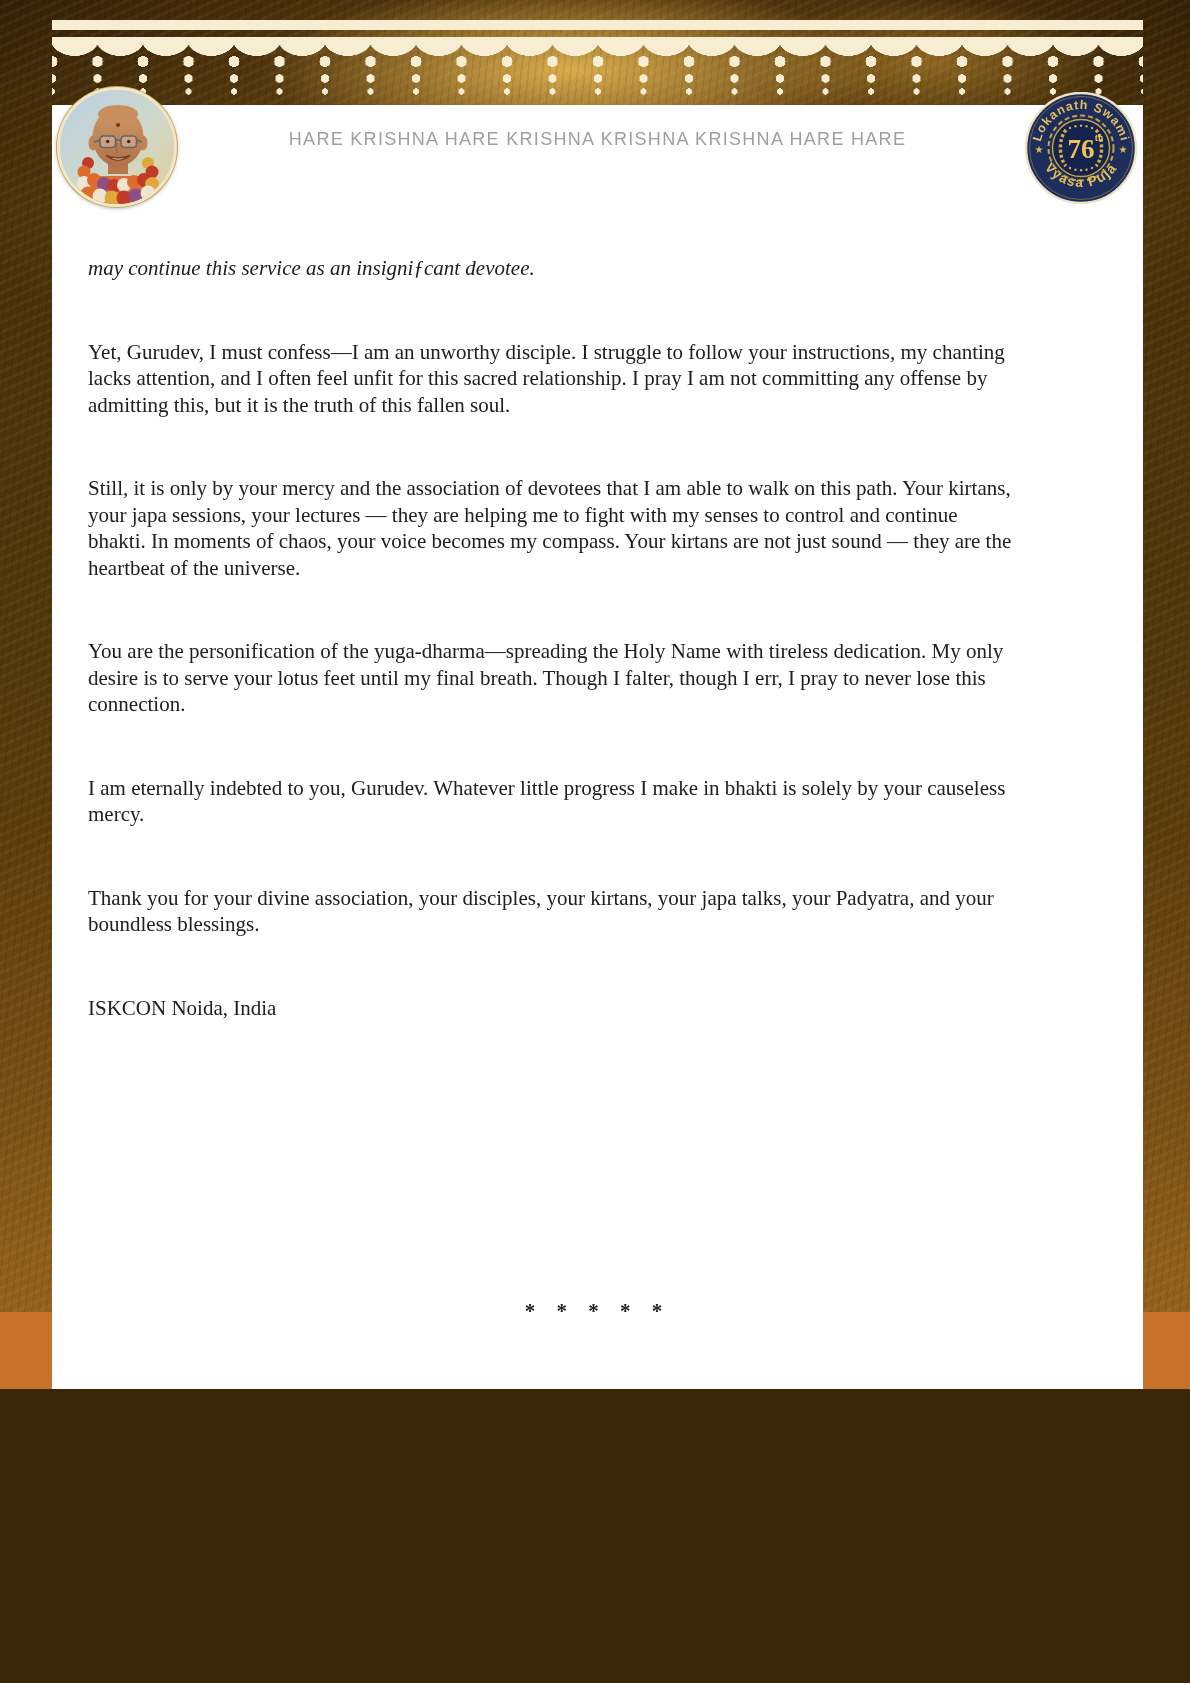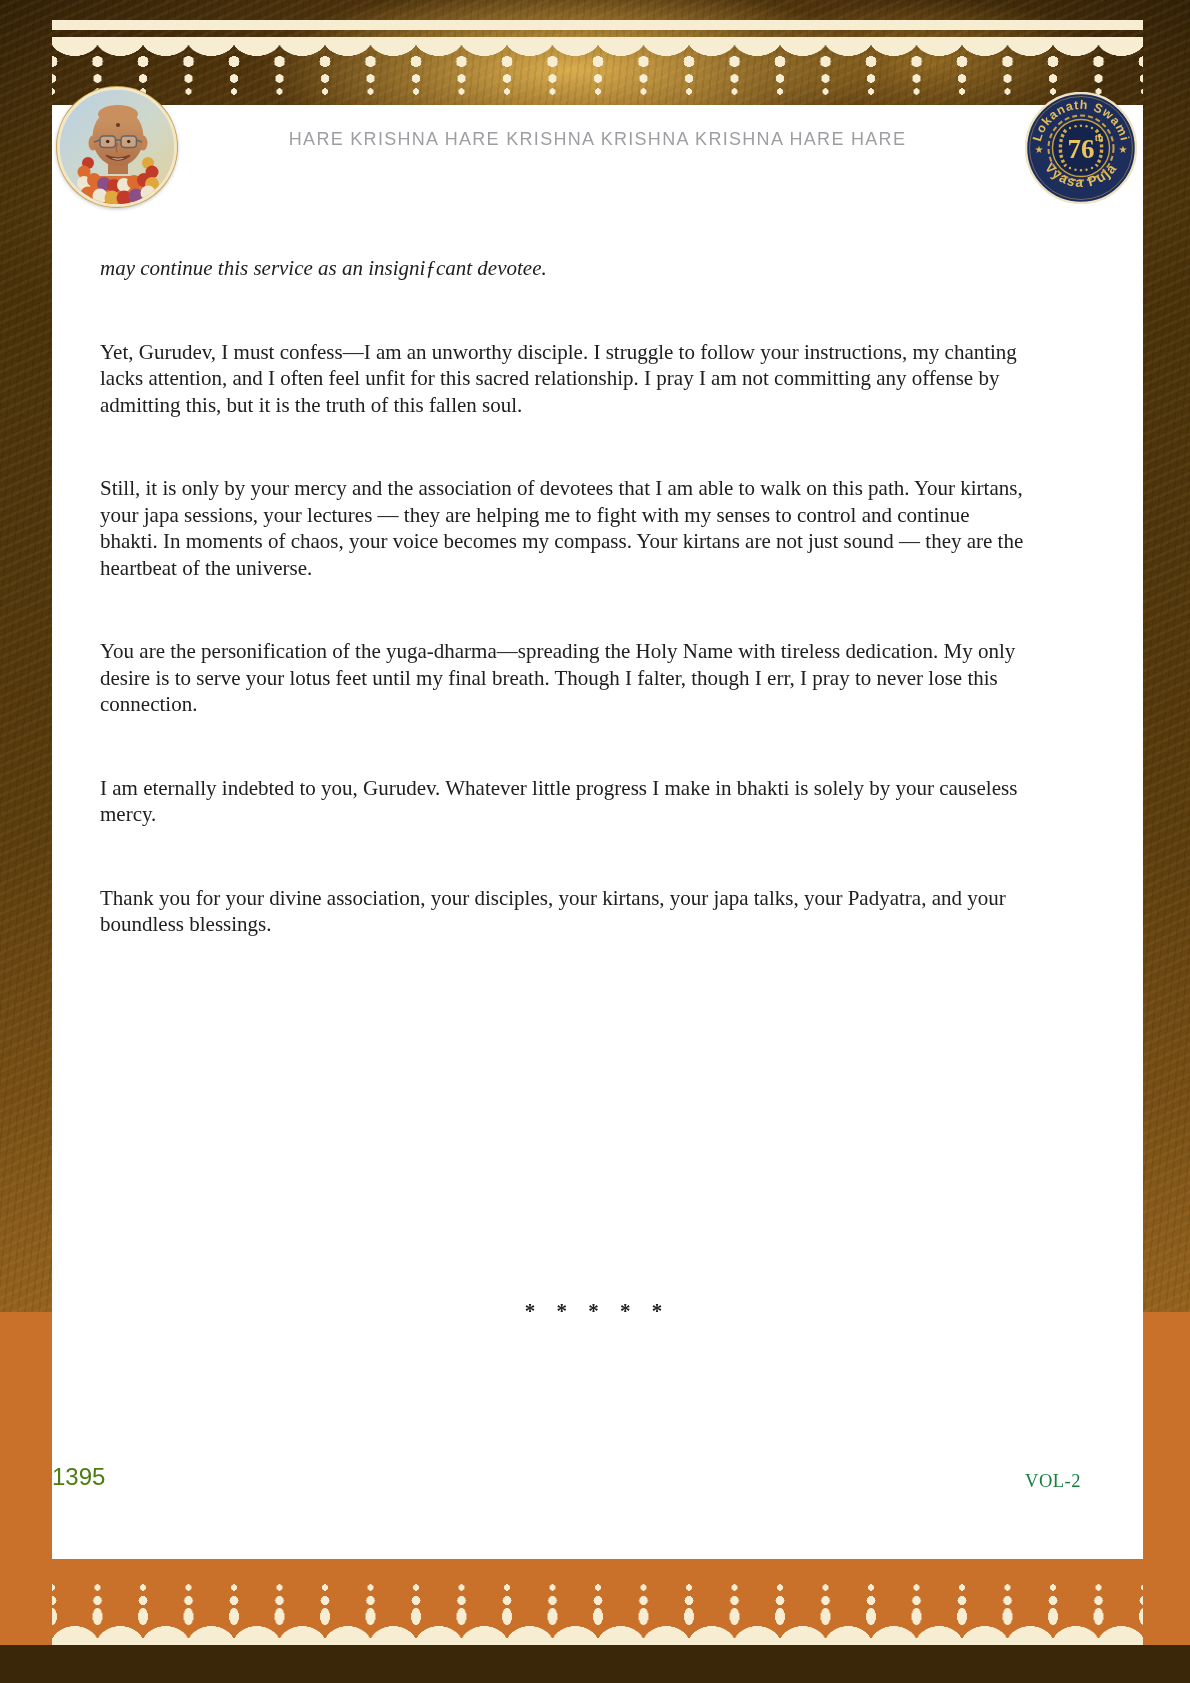--- a/index.html
+++ b/index.html
@@ -1,16 +1,16 @@
 <!DOCTYPE html>
 <html><head>
 <meta charset="utf-8">
 <style>
   html,body{margin:0;padding:0;background:#3a2608;}
-  .canvas{position:relative;width:1190px;height:1645px;overflow:hidden;
+  .canvas{position:relative;width:1190px;height:1389px;overflow:hidden;
           font-family:"Liberation Serif", serif;}
 
   
   .bg-texture{position:absolute;left:0;top:0;width:1190px;height:1312px;
     background:
       radial-gradient(ellipse 430px 120px at 48% 70px, rgba(224,178,80,.95), rgba(224,178,80,0) 72%),
       radial-gradient(ellipse 260px 90px at 78% 62px, rgba(196,146,52,.55), rgba(196,146,52,0) 70%),
       radial-gradient(ellipse 900px 420px at 50% 8%, rgba(150,100,30,.55), rgba(150,100,30,0) 78%),
       radial-gradient(ellipse 1500px 860px at 50% 112%, rgba(168,110,38,.65), rgba(168,110,38,0) 82%),
       linear-gradient(180deg,#2c1c05 0%,#46300a 16%,#53380c 52%,#6b4711 84%,#8a5c1a 100%);}
@@ -46,21 +46,21 @@
   .page{position:absolute;left:52px;top:105px;width:1091px;height:1454px;background:#ffffff;}
 
   .mantra{position:absolute;left:0;width:100%;text-align:center;
     font-family:"Liberation Sans", sans-serif;color:#9d9ea1;font-size:18px;
     letter-spacing:1.3px;}
   .mantra-1{top:24px;}
   .mantra-2{top:72px;}
 
   
   .letter{position:absolute;left:36px;top:150px;width:930px;
-    font-size:21px;line-height:26.5px;color:#202020;margin-left:12px;}
+    font-size:21px;line-height:26.5px;color:#202020;}
   .letter p{margin:0 0 57px 0;}
   .letter p.opening{font-style:italic;}
   .sig div{line-height:26.5px;}
 
   .separator{position:absolute;left:0;top:1194px;width:100%;text-align:center;
     font-size:21px;font-weight:bold;letter-spacing:8px;color:#1e1e1e;}
 
   .page-number{position:absolute;left:0;top:1358px;width:100%;
     font-family:"Liberation Sans", sans-serif;font-size:24px;color:#4d7c0f;}
   .volume{position:absolute;right:62px;top:1366px;font-size:18.5px;color:#15803d;letter-spacing:.5px;}
@@ -90,20 +90,21 @@
     <div class="mantra mantra-1">HARE KRISHNA HARE KRISHNA KRISHNA KRISHNA HARE HARE</div>
 
     <div class="letter">
       <p class="opening">may continue this service as an insigniƒcant devotee.</p>
       <p>Yet, Gurudev, I must confess—I am an unworthy disciple. I struggle to follow your instructions, my chanting lacks attention, and I often feel unfit for this sacred relationship. I pray I am not committing any offense by admitting this, but it is the truth of this fallen soul.</p>
       <p>Still, it is only by your mercy and the association of devotees that I am able to walk on this path. Your kirtans, your japa sessions, your lectures — they are helping me to fight with my senses to control and continue bhakti. In moments of chaos, your voice becomes my compass. Your kirtans are not just sound — they are the heartbeat of the universe.</p>
       <p>You are the personification of the yuga-dharma—spreading the Holy Name with tireless dedication. My only desire is to serve your lotus feet until my final breath. Though I falter, though I err, I pray to never lose this connection.</p>
       <p>I am eternally indebted to you, Gurudev. Whatever little progress I make in bhakti is solely by your causeless mercy.</p>
       <p>Thank you for your divine association, your disciples, your kirtans, your japa talks, your Padyatra, and your boundless blessings.</p>
       <div class="sig">
+        <div>ISKCON Noida, India</div>
       </div>
     </div>
 
     <div class="separator">* * * * *</div>
 
     <div class="page-number">1395</div>
     <div class="volume">VOL-2</div>
   </div>
 
   <div class="portrait">

